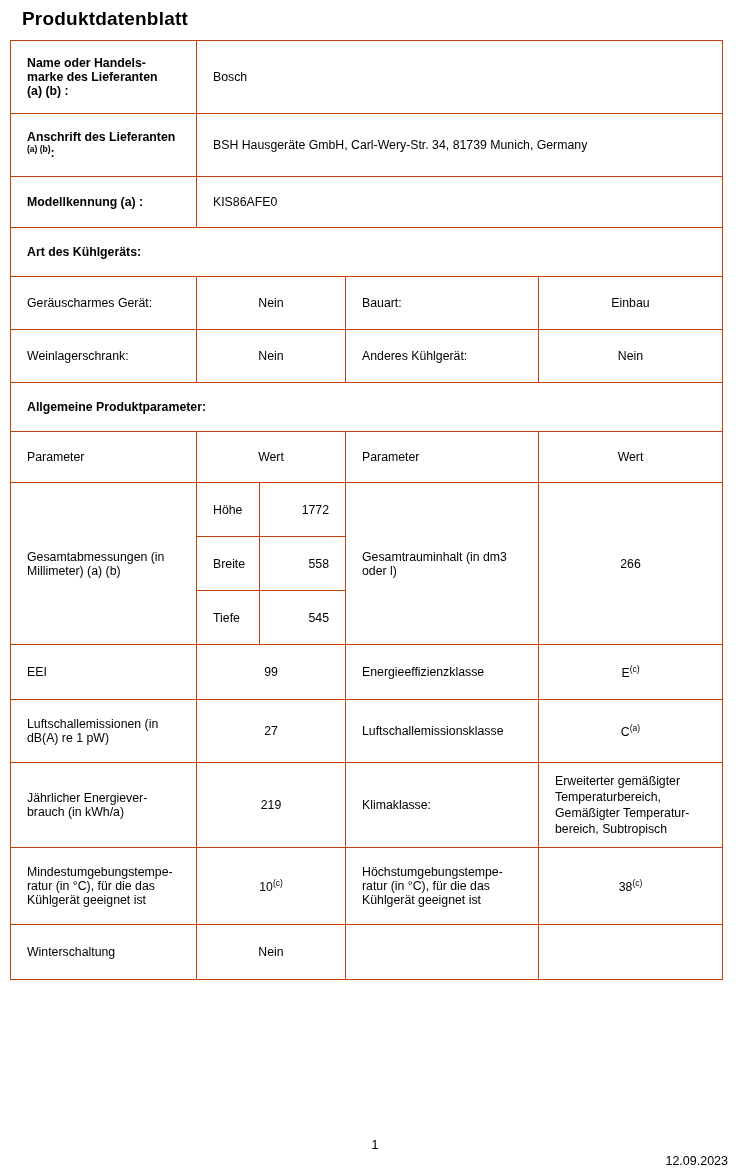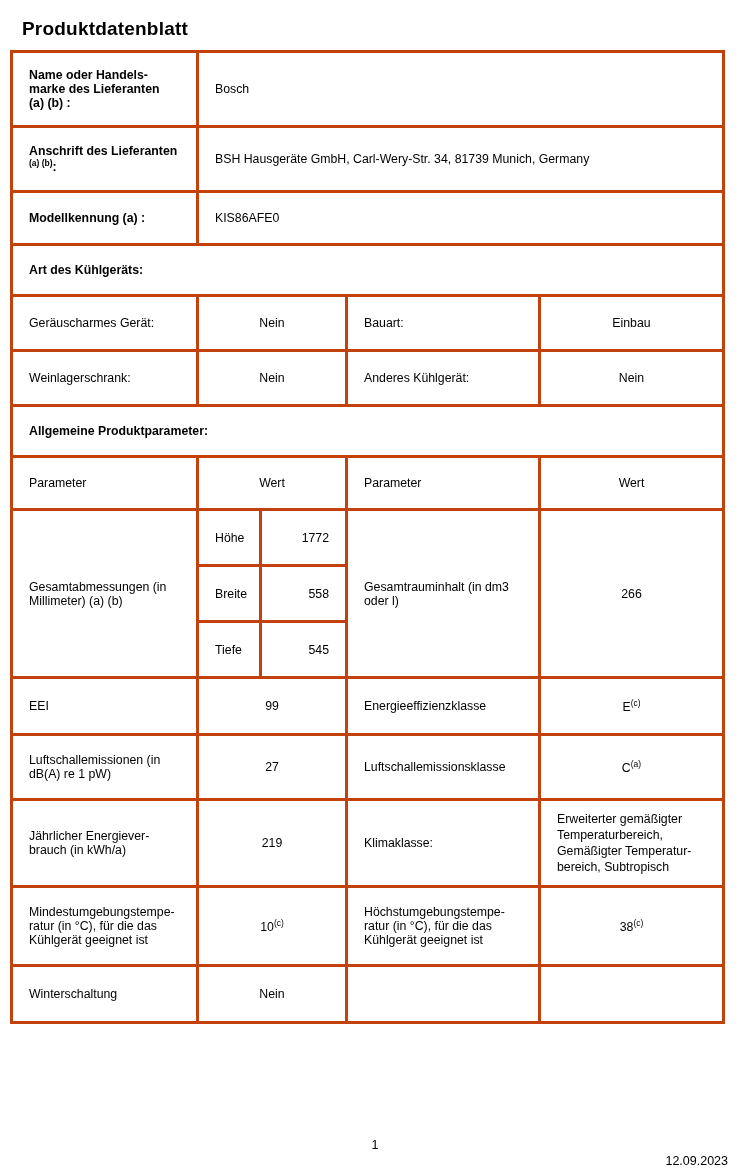--- a/index.html
+++ b/index.html
@@ -16,40 +16,40 @@
   }
   .page {
     position: relative;
     width: 750px;
     height: 1171px;
     box-sizing: border-box;
   }
   .sheet {
     position: absolute;
     left: 10px;
-    top: 10px;
+    top: 0;
     width: 712px;
   }
   .title {
     font-size: 19px;
     font-weight: bold;
     padding: 8px 0 10px 12px;
     letter-spacing: 0.2px;
   }
   .subtitle {
     font-size: 12.5px;
     padding: 4px 0 10px 12px;
   }
   table.dat {
     border-collapse: collapse;
     width: 712px;
     table-layout: fixed;
   }
   table.dat td {
-    border: 3px solid #c2410c;
+    border: 1px solid #c2410c;
     vertical-align: middle;
     font-size: 12.3px;
     padding: 7px 16px;
   }
   .lbl {
     font-weight: bold;
   }
   .pad-l {
     padding-left: 10px;
     margin-left: 12px;

